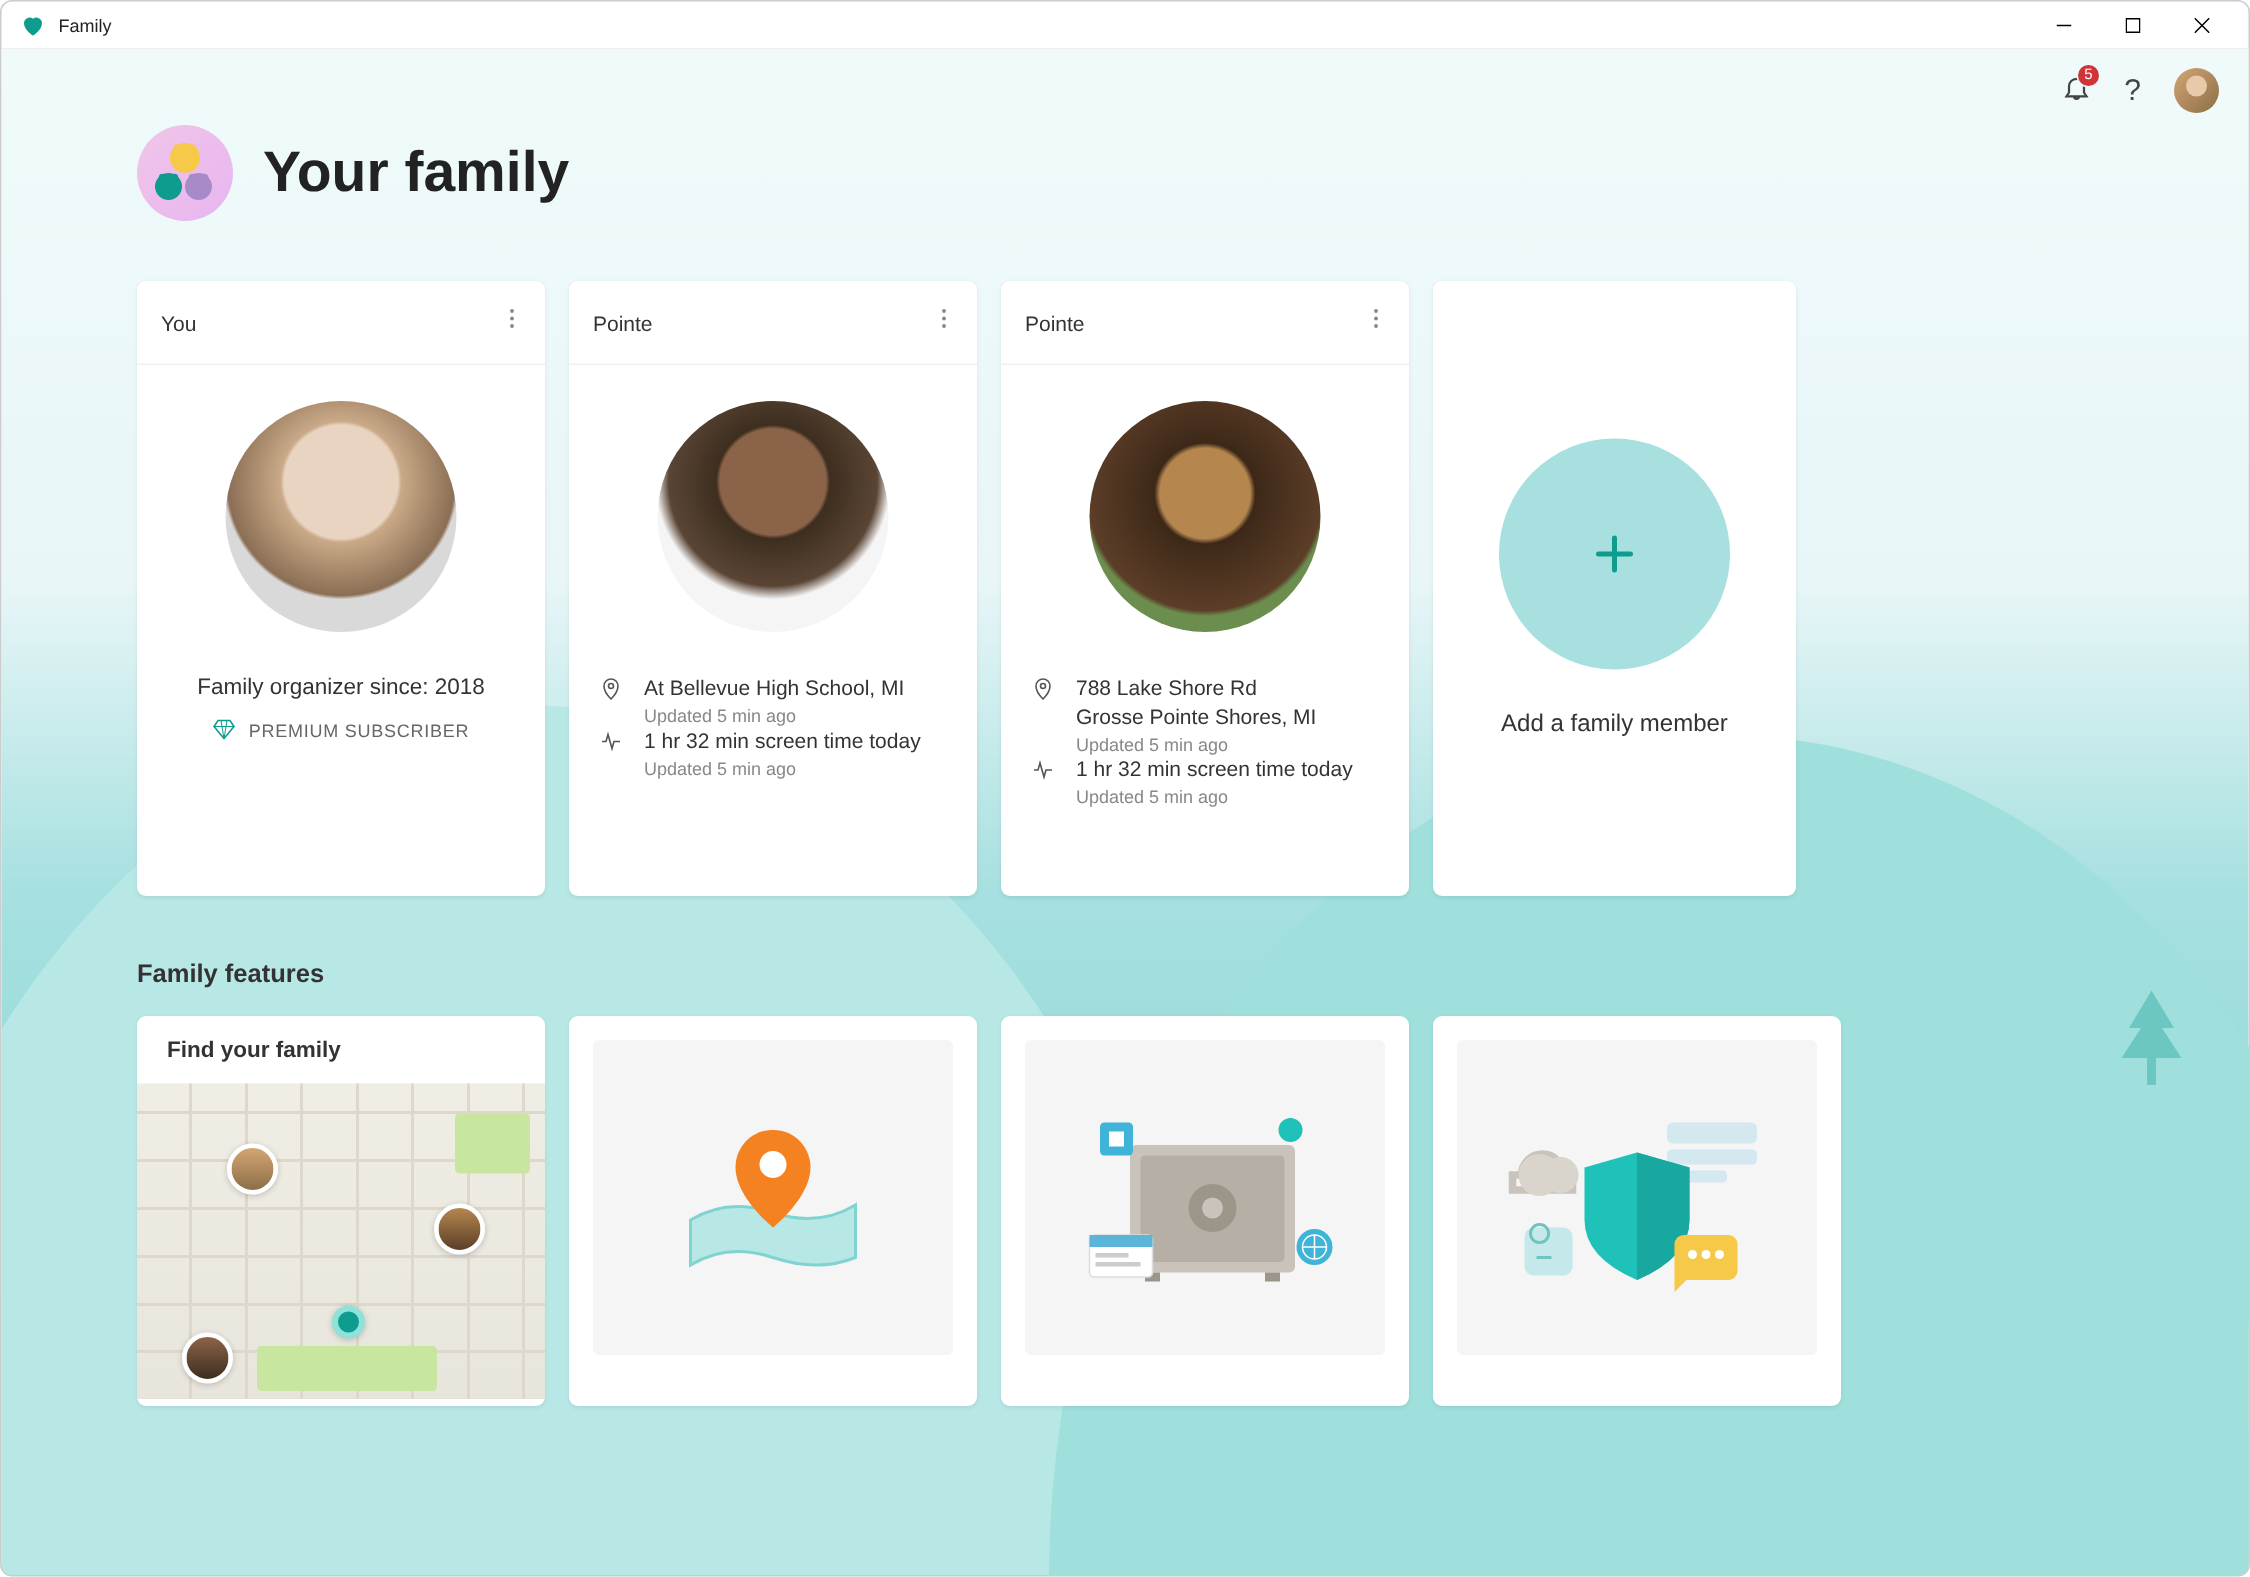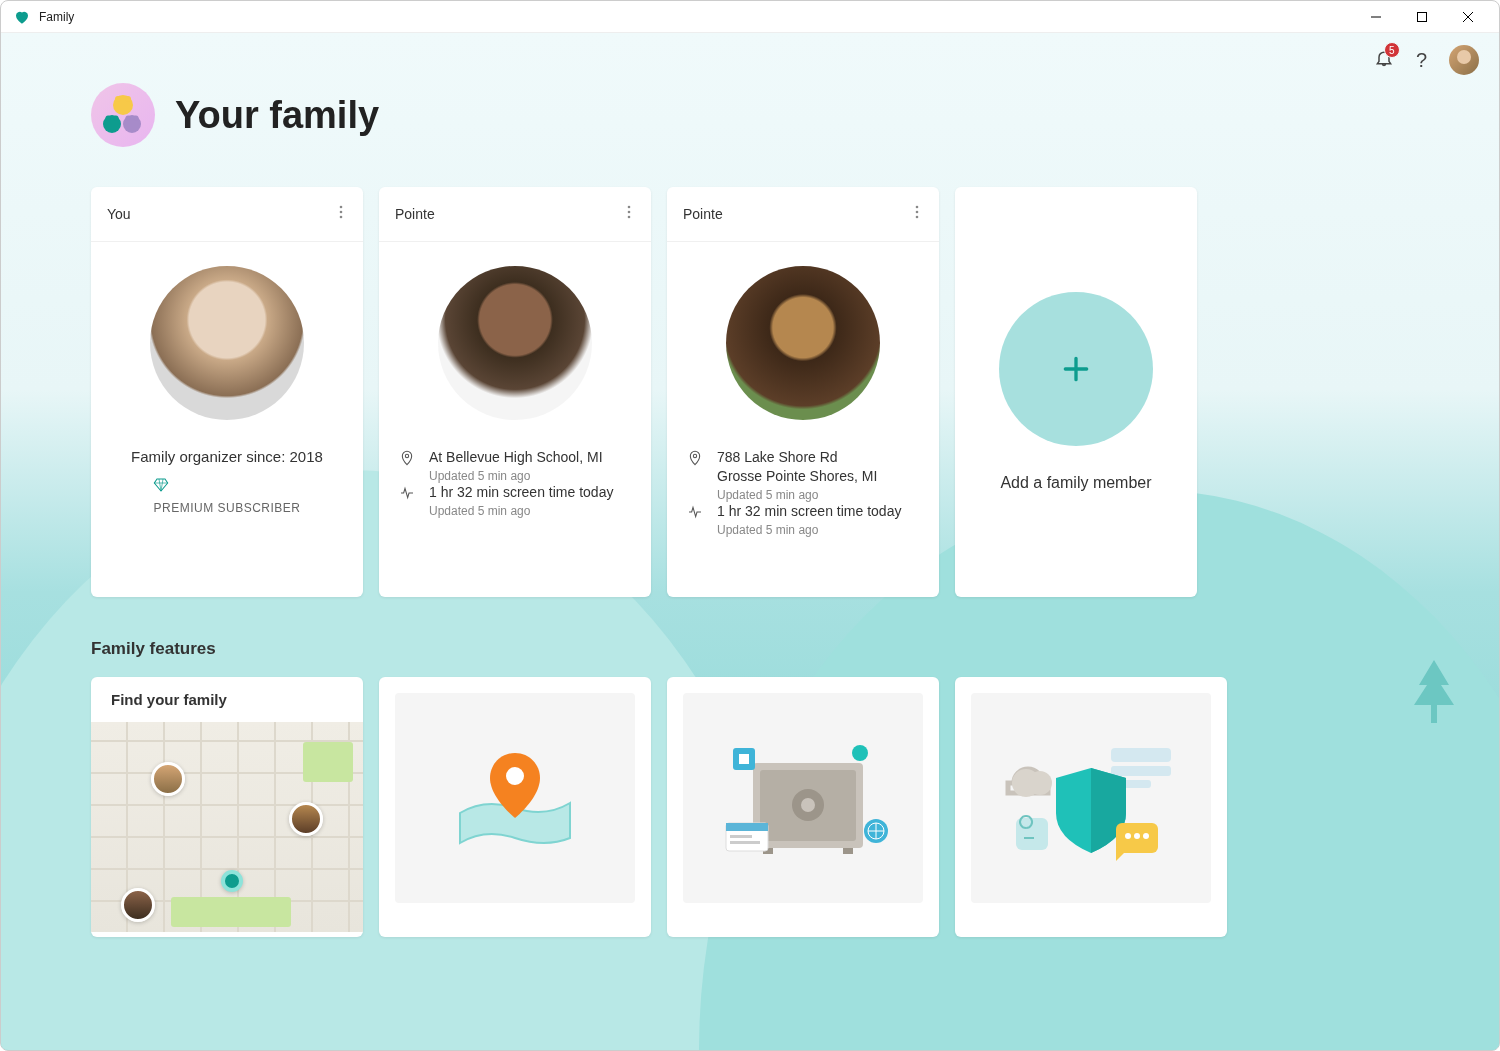--- a/index.html
+++ b/index.html
@@ -33,21 +33,21 @@
 .card { background: #fff; border-radius: 6px; width: 272px; height: 410px; box-shadow: 0 1px 3px rgba(0,0,0,0.08); }
 .card-head { display: flex; align-items: center; justify-content: space-between; padding: 14px 16px; border-bottom: 1px solid #f0f0f0; text-align: right; }
 .card-name { font-size: 14px; color: #333; }
 .more-icon { color: #888; cursor: pointer; padding: 4px; }
 .card-body { padding: 24px 20px; display: flex; flex-direction: column; align-items: center; }
 .avatar-lg { width: 154px; height: 154px; border-radius: 50%; margin-bottom: 28px; }
 .av-you { background: radial-gradient(circle at 50% 35%, #e8d4c0 30%, #c9a987 32%, #8b6f55 60%, #d9d9d9 62%); }
 .av-kasper { background: radial-gradient(circle at 50% 35%, #8b6349 28%, #3d2e1f 30%, #5a4535 55%, #f5f5f5 62%); }
 .av-vanessa { background: radial-gradient(circle at 50% 40%, #b5874f 25%, #3d2818 28%, #5c3e28 65%, #6b8e4e 68%); }
 .organizer-line { font-size: 15px; color: #333; text-align: center; margin-bottom: 12px; }
-.premium-row { display: flex; align-items: flex-start; gap: 8px; flex-direction: column; }
+.premium-row { display: flex; align-items: flex-end; gap: 8px; }
 .premium-text { font-size: 12px; letter-spacing: 0.5px; color: #666; }
 
 .info-list { width: 100%; display: flex; flex-direction: column; gap: 0; }
 .info-row { display: flex; gap: 12px; }
 .info-icon { width: 18px; flex-shrink: 0; color: #555; margin-top: 2px; }
 .info-text { flex: 1; }
 .info-main { font-size: 14px; color: #333; line-height: 1.35; }
 .info-sub { font-size: 12px; color: #888; margin-top: 2px; }
 
 .add-card { background: #fff; border-radius: 6px; width: 242px; height: 410px; box-shadow: 0 1px 3px rgba(0,0,0,0.08); display: flex; flex-direction: column; align-items: center; justify-content: center; gap: 28px; cursor: pointer; }

